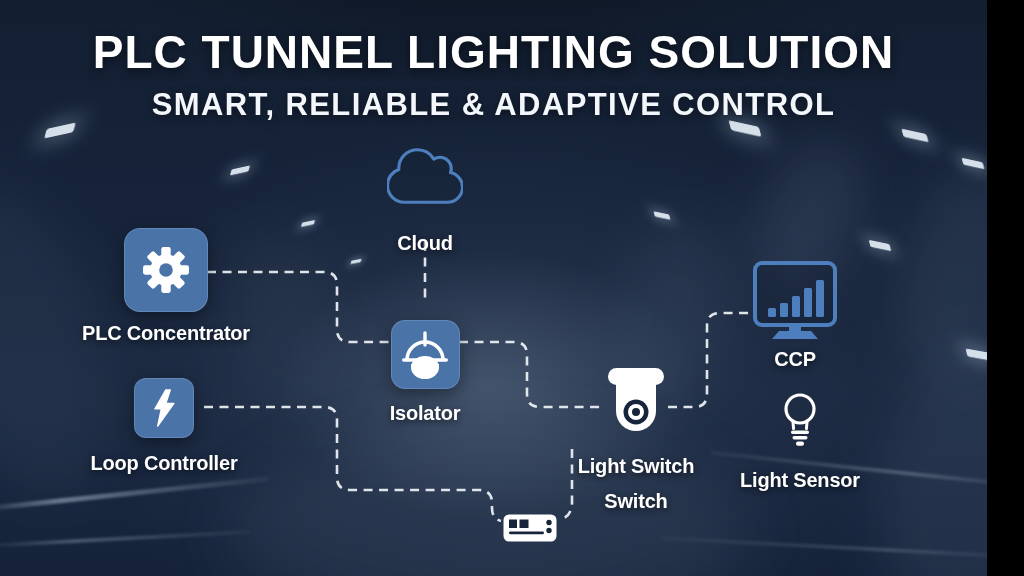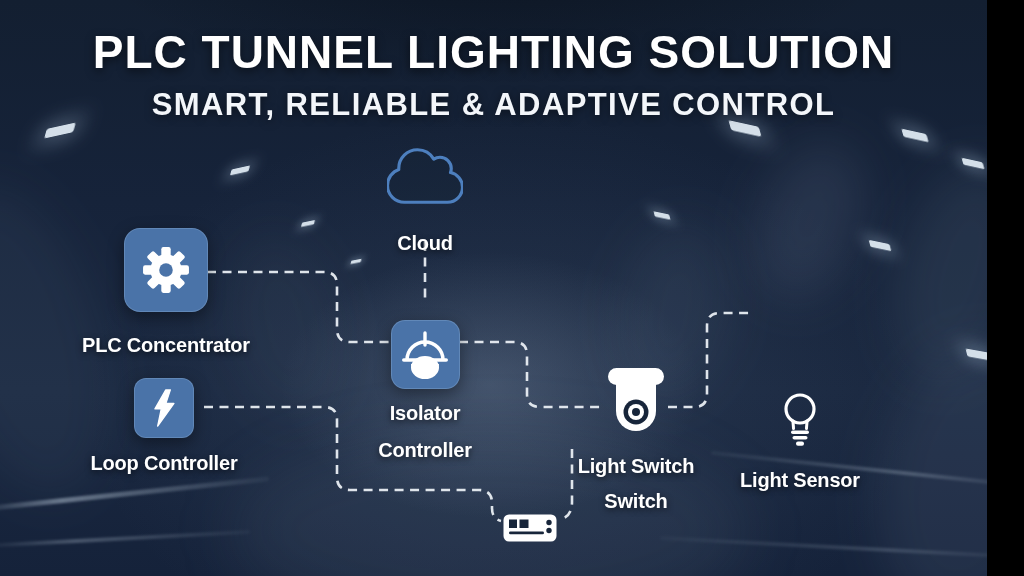--- a/index.html
+++ b/index.html
@@ -48,21 +48,21 @@
   }
   .icon-box {
     background:#4a73a8; border:1.5px solid rgba(140,175,215,0.35);
     display:flex; align-items:center; justify-content:center;
     box-shadow:0 5px 16px rgba(0,0,0,0.38);
   }
   .box-plc  { width:82px; height:82px; border-radius:16px; }
   .box-loop { width:58px; height:58px; border-radius:12px; }
   .box-iso  { width:67px; height:67px; border-radius:14px; }
   .node-plc      { left:86px;  top:228px; width:160px; }
-  .node-plc  .node-label { margin-top:20px; }
+  .node-plc  .node-label { margin-top:8px; }
   .node-loop     { left:84px;  top:378px; width:160px; }
   .node-loop .node-label { margin-top:12px; }
   .node-cloud    { left:363px; top:146px; width:124px; }
   .node-cloud .node-label { margin-top:24px; }
   .node-iso      { left:350px; top:320px; width:150px; }
   .node-iso  .node-label { margin-top:11px; }
   .node-dimmer   { left:550px; top:368px; width:172px; }
   .node-dimmer .node-label { margin-top:9px; }
   .node-ccp      { left:723px; top:260px; width:144px; }
   .node-ccp  .node-label { margin-top:2px; }
@@ -157,35 +157,49 @@
     <div class="icon-box box-iso">
       <svg width="46" height="50" viewBox="0 0 46 50">
         <line x1="23" y1="3" x2="23" y2="15" stroke="#ffffff" stroke-width="3.4" stroke-linecap="round"></line>
         <path d="M5 30 A18 18 0 0 1 41 30" fill="none" stroke="#ffffff" stroke-width="3.6"></path>
         <line x1="1.8" y1="30" x2="44.2" y2="30" stroke="#ffffff" stroke-width="3.6" stroke-linecap="round"></line>
         <path d="M9 34 H37 A14 14.5 0 0 1 9 34 Z" fill="#ffffff"></path>
         <ellipse cx="23" cy="37.5" rx="14" ry="11.5" fill="#ffffff"></ellipse>
       </svg>
     </div>
     <div class="node-label">Isolator</div>
-    <div class="node-label">Controller</div>
   </div>
 
   <div class="node node-dimmer">
     <svg width="56" height="76" viewBox="0 0 56 76">
       <path d="M8 14 H48 V43 A20 20 0 0 1 8 43 Z" fill="#ffffff"></path>
       <rect x="0" y="0" width="56" height="17" rx="8.5" fill="#ffffff"></rect>
       <circle cx="28" cy="44" r="12.5" fill="#17253a"></circle>
       <circle cx="28" cy="44" r="8" fill="#ffffff"></circle>
       <circle cx="28" cy="44" r="4" fill="#17253a"></circle>
     </svg>
     <div class="node-label">Light Switch</div>
     <div class="node-label">Switch</div>
   </div>
 
+  <div class="node node-ccp">
+    <svg width="86" height="84" viewBox="0 0 86 84">
+      <rect x="3" y="3" width="80" height="62" rx="7" fill="rgba(16,30,48,0.35)" stroke="#4d7fbe" stroke-width="4"></rect>
+      <g fill="#4d7fbe">
+        <rect x="16" y="48" width="8" height="9" rx="1.5"></rect>
+        <rect x="28" y="43" width="8" height="14" rx="1.5"></rect>
+        <rect x="40" y="36" width="8" height="21" rx="1.5"></rect>
+        <rect x="52" y="28" width="8" height="29" rx="1.5"></rect>
+        <rect x="64" y="20" width="8" height="37" rx="1.5"></rect>
+        <rect x="37" y="65" width="12" height="7"></rect>
+        <polygon points="27,71 59,71 66,79 20,79"></polygon>
+      </g>
+    </svg>
+    <div class="node-label">CCP</div>
+  </div>
 
   <div class="node node-sensor">
     <svg width="46" height="62" viewBox="0 0 46 62">
       <circle cx="23" cy="17" r="14" fill="none" stroke="#ffffff" stroke-width="3.2"></circle>
       <path d="M16 29 C16 32 16.5 34 16.5 36.5 M30 29 C30 32 29.5 34 29.5 36.5" fill="none" stroke="#ffffff" stroke-width="3" stroke-linecap="round"></path>
       <g fill="#ffffff">
         <rect x="14" y="38.5" width="18" height="3.6" rx="1.8"></rect>
         <rect x="15.5" y="44" width="15" height="3.6" rx="1.8"></rect>
         <rect x="19" y="49.5" width="8" height="4.2" rx="2"></rect>
       </g>

